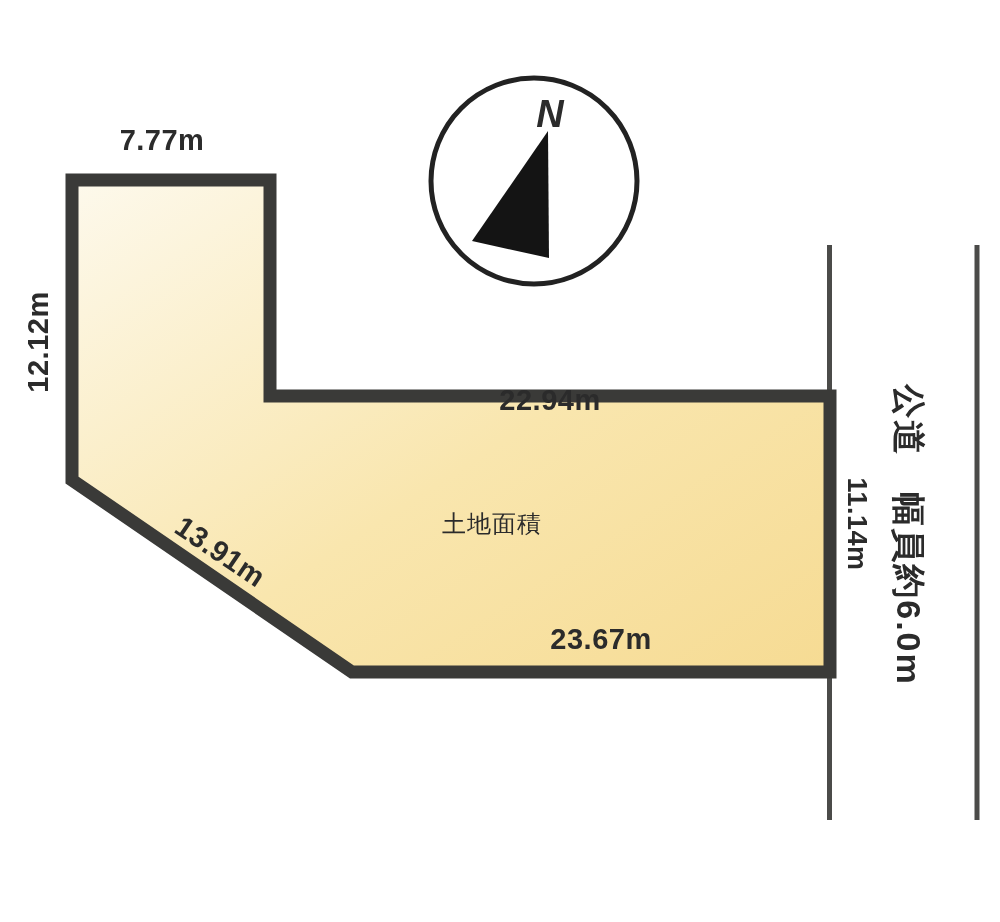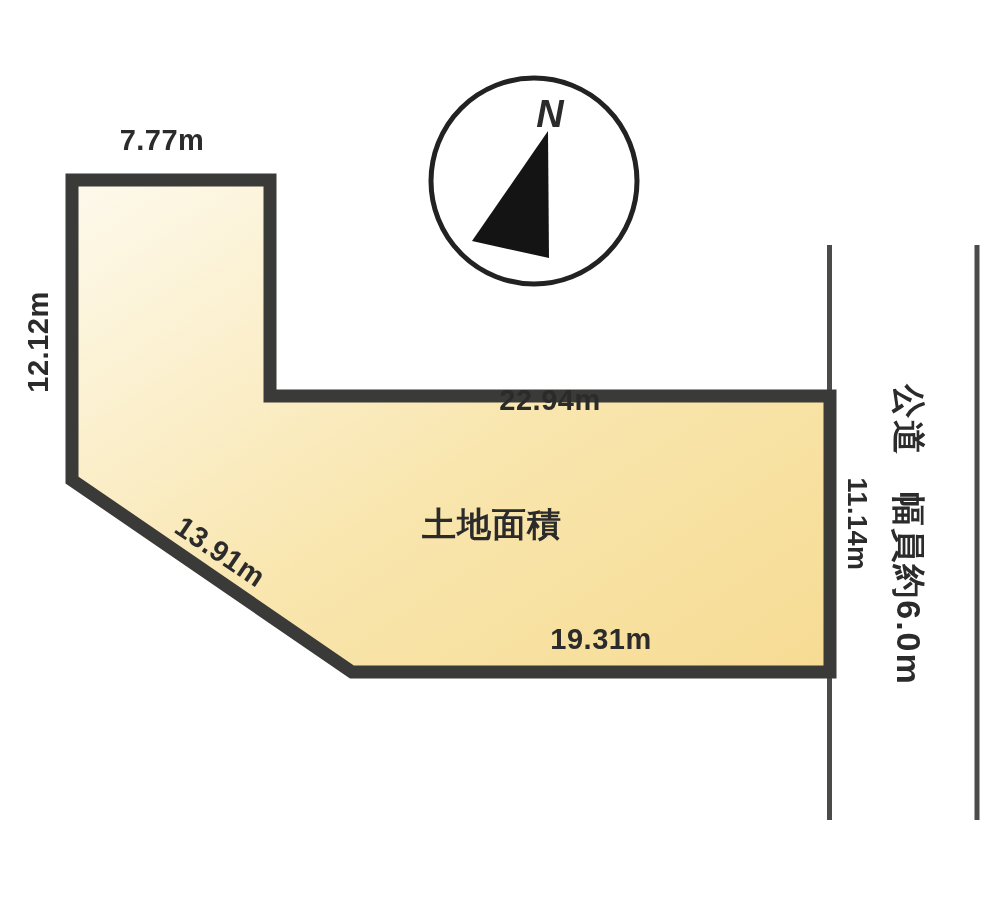--- a/index.html
+++ b/index.html
@@ -43,22 +43,22 @@
     left: 908px; top: 535px;
     font-size: 34px;
     letter-spacing: 2px;
   }
 
   #area-block {
     position: absolute;
     left: 492px; top: 524px;
     transform: translate(-50%, -50%);
     text-align: center;
-    font-weight: bold;
-    font-size: 34px;
+    font-weight: normal;
+    font-size: 24px;
     line-height: 36px;
     white-space: nowrap;
     letter-spacing: 1px;
   }
 
   #north-label {
     position: absolute;
     left: 550px; top: 114px;
     transform: translate(-50%, -50%);
     font-style: italic;
@@ -92,21 +92,21 @@
   <div id="north-label">N</div>
 
   <div class="lbl" id="dim-top">7.77m</div>
 
   <div class="lbl rot-ccw" id="dim-left">12.12m</div>
 
   <div class="lbl" id="dim-upper">22.94m</div>
 
   <div class="lbl rot-diag" id="dim-diag">13.91m</div>
 
-  <div class="lbl" id="dim-bottom">19.31m</div>
+  <div class="lbl" id="dim-bottom">23.67m</div>
 
   <div class="lbl rot-cw" id="dim-right">11.14m</div>
 
   <div id="area-block">
     <div>土地面積</div>
   </div>
 
   <div class="lbl rot-cw" id="road-label">公道　幅員約6.0m</div>
 
 </div>

